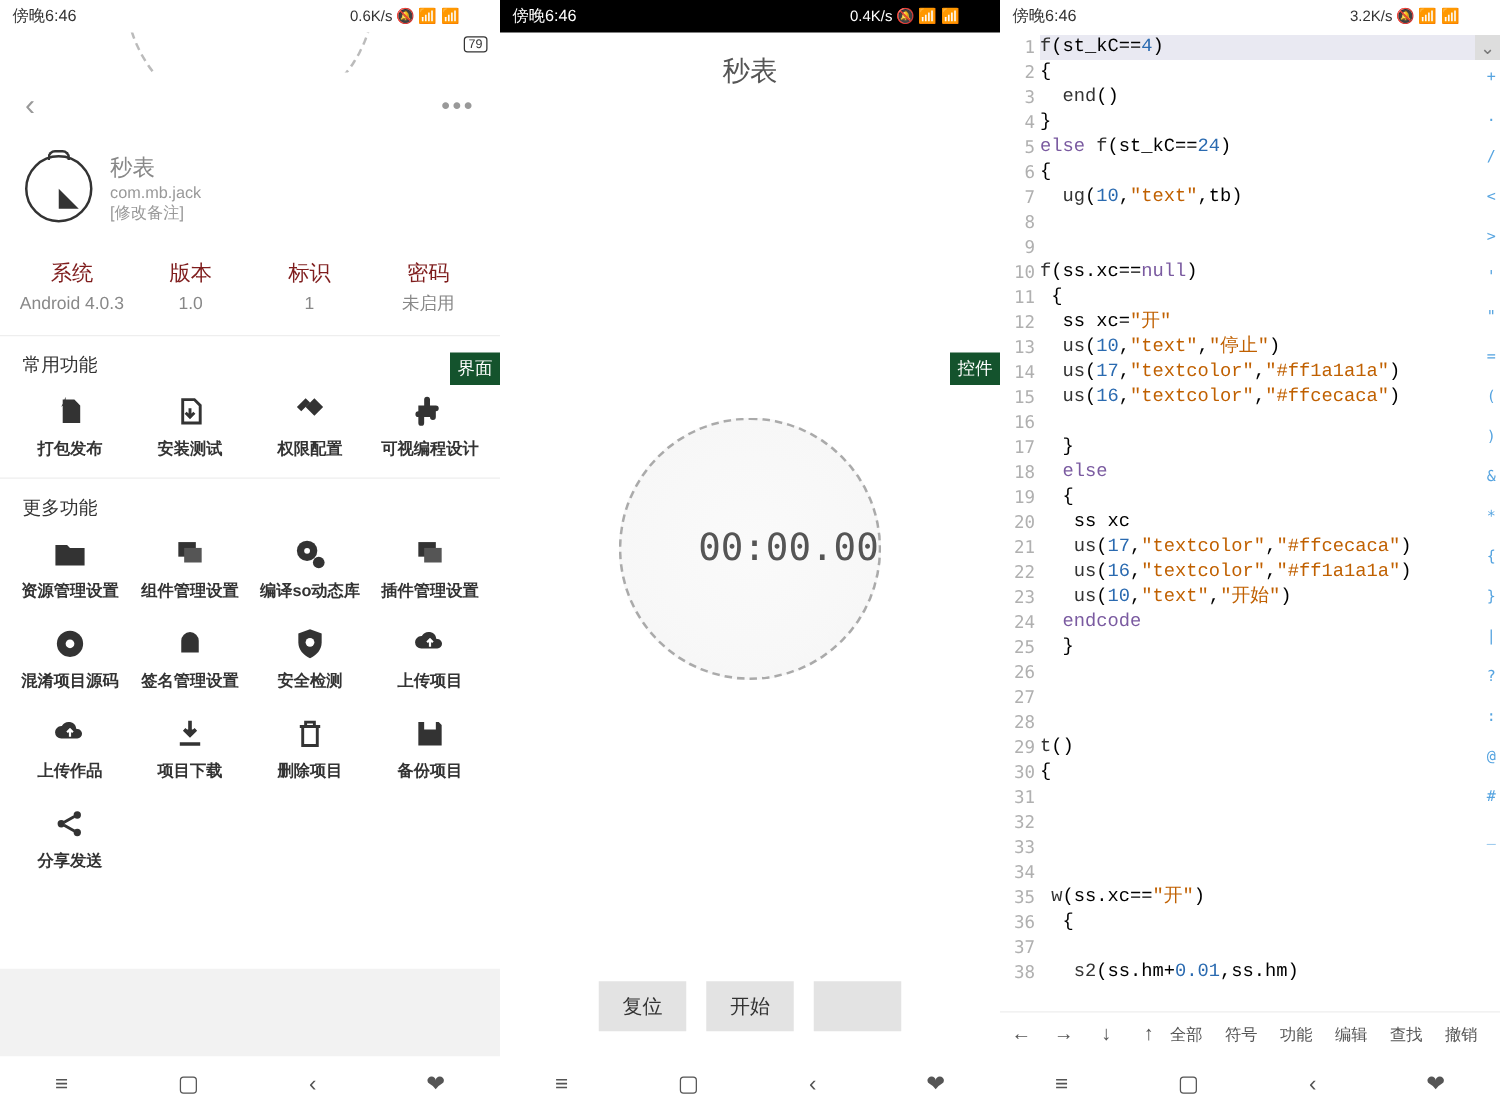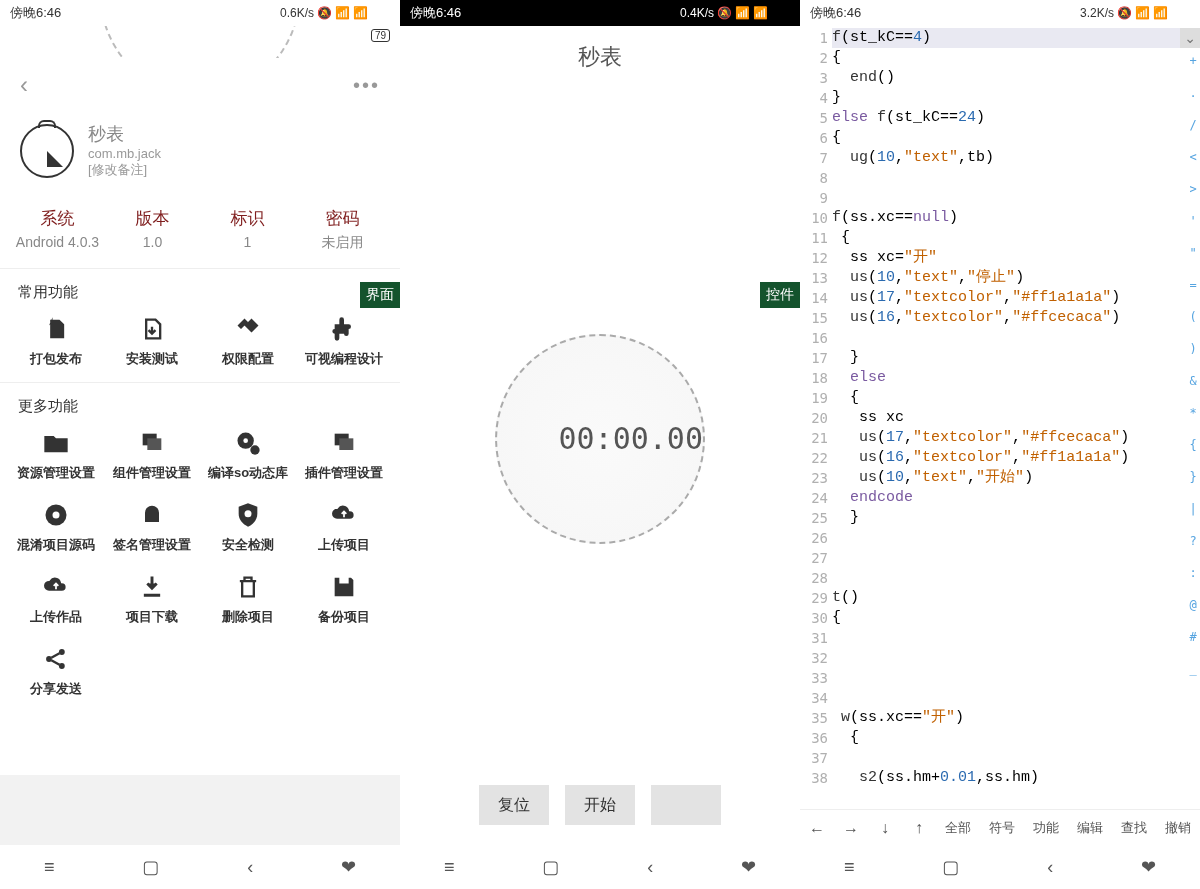--- a/index.html
+++ b/index.html
@@ -257,21 +257,21 @@
 }
 .editor-toolbar {
   height: 36px;
   display: flex;
   align-items: center;
   border-top: 1px solid #eee;
   font-size: 13px;
   color: #555;
 }
 .editor-toolbar .arr { width: 34px; text-align: center; font-size: 16px; }
-.editor-toolbar .tb { flex: 1; text-align: center; }
+.editor-toolbar .tb { flex: 1; text-align: left; }
 
 </style>
 </head>
 <body>
 
 <div class="screen">
   <div class="status-bar light">
     <span>傍晚6:46</span>
     <span class="status-right">
       <span>0.6K/s</span>

